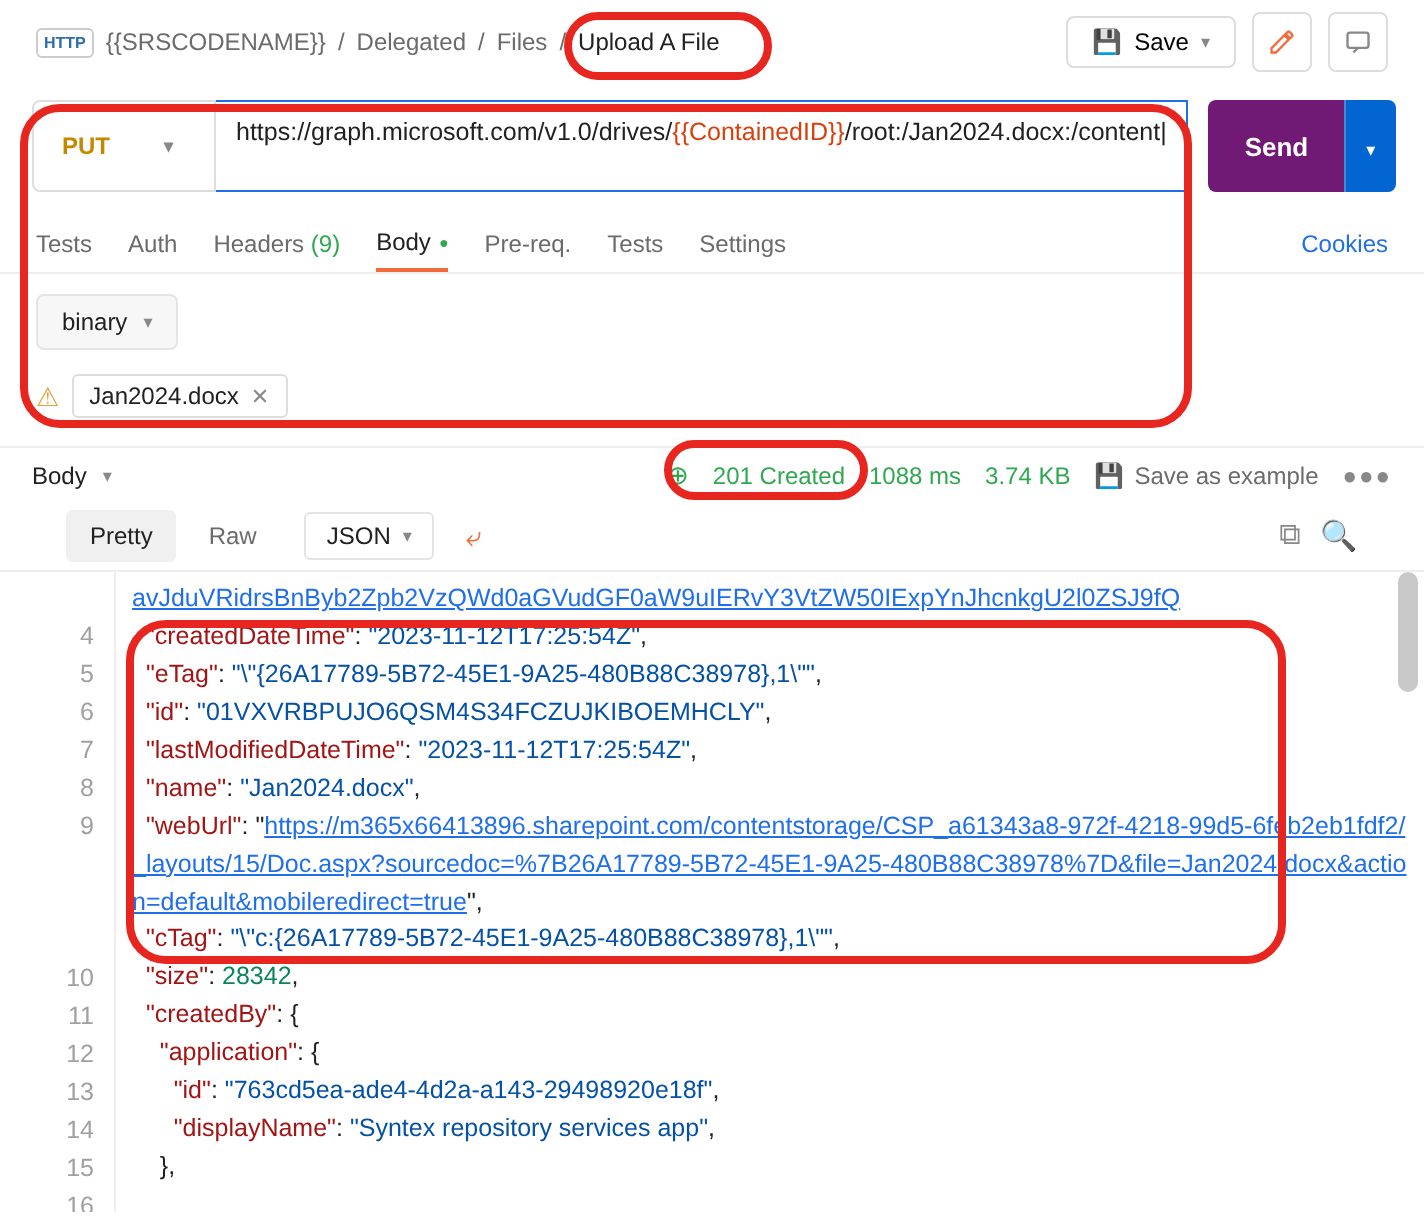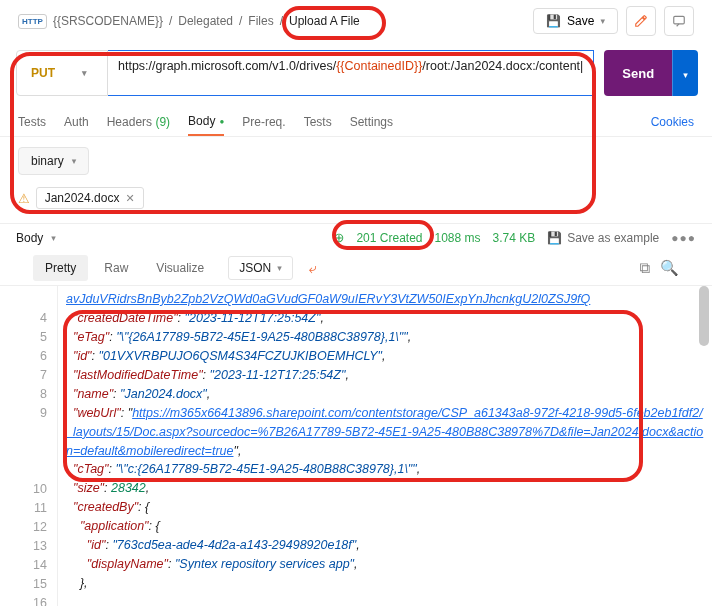--- a/index.html
+++ b/index.html
@@ -44,21 +44,21 @@
   .dots { color: #888; letter-spacing: 1px; }
   .view-tabs { display: flex; align-items: center; padding: 4px 33px; gap: 4px; border-bottom: 1px solid #eee; font-size: 12px; }
   .view-tab { padding: 6px 12px; color: #6b6b6b; border-radius: 3px; }
   .view-tab.active { background: #f0f0f0; color: #212121; font-weight: 500; }
   .json-pill { margin-left: 8px; border: 1px solid #e4e4e4; border-radius: 3px; padding: 4px 10px; display: flex; align-items: center; gap: 6px; }
   .wrap-btn { margin-left: 6px; color: #f26b3a; font-size: 14px; padding: 4px 6px; }
   .view-right { margin-left: auto; display: flex; gap: 10px; color: #888; font-size: 15px; }
   .code-area { display: flex; font-family: ui-monospace, Menlo, Consolas, monospace; font-size: 12.5px; line-height: 1.5; overflow: hidden; height: 320px; position: relative; }
   .gutter { width: 58px; text-align: right; color: #a0a0a0; padding: 4px 10px 4px 6px; border-right: 1px solid #eee; background: #fff; user-select: none; }
   .gutter div { height: 19px; }
-  .code { flex: 1; padding: 4px 8px; white-space: pre; overflow: hidden; font-style: italic; }
+  .code { flex: 1; padding: 4px 8px; white-space: pre; overflow: hidden; }
   .code .line { height: 19px; overflow: hidden; text-overflow: clip; white-space: pre; }
   .code .wrap { height: auto; white-space: pre-wrap; word-break: break-all; }
   .tok-key { color: #a31515; }
   .tok-str { color: #0451a5; }
   .tok-num { color: #098658; }
   .tok-link { color: #1f6feb; text-decoration: underline; }
   .tok-cut { color: #1f6feb; text-decoration: underline; }
   .punct { color: #212121; }
   .scrollbar { position: absolute; right: 2px; top: 0; width: 12px; height: 100%; }
   .scroll-thumb { position: absolute; top: 0; width: 10px; height: 60px; background: #c8c8c8; border-radius: 6px; right: 1px; }
@@ -161,21 +161,20 @@
       <span>💾</span>
       <span>Save as example</span>
     </span>
     <span class="dots">●●●</span>
   </div>
 </div>
 
 <div class="view-tabs">
   <span class="view-tab active">Pretty</span>
   <span class="view-tab">Raw</span>
-  <span class="view-tab">Visualize</span>
   <div class="json-pill">
     <span>JSON</span>
     <span class="chev-down">▾</span>
   </div>
   <span class="wrap-btn">⤶</span>
   <div class="view-right">
     <span>⧉</span>
     <span>🔍</span>
   </div>
 </div>

